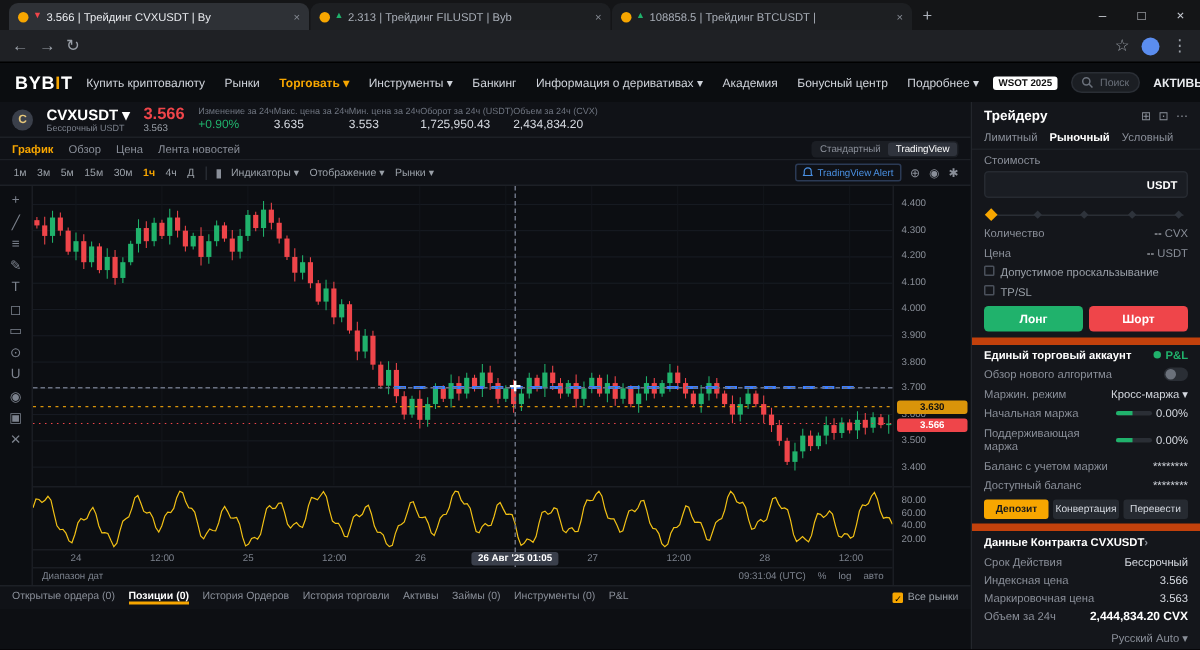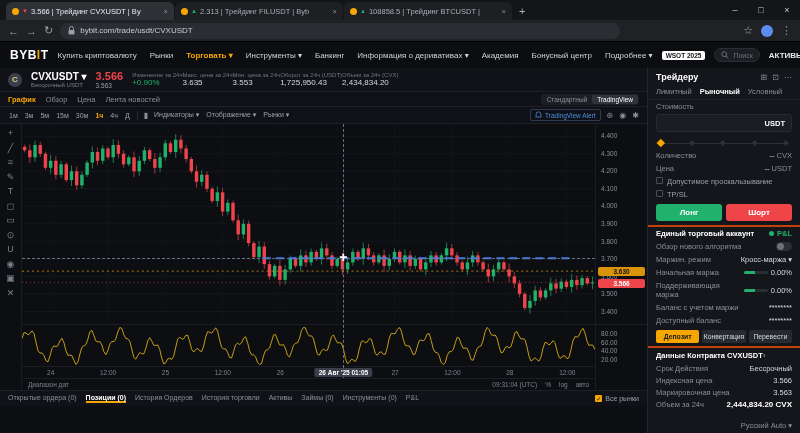--- a/index.html
+++ b/index.html
@@ -1,21 +1,21 @@
 <!DOCTYPE html>
 <html><head>
 <meta charset="utf-8">
 <style>
 *{margin:0;padding:0;box-sizing:border-box}
 html,body{background:#000;font-family:"Liberation Sans",sans-serif}
 .screen{position:relative;width:800px;height:433px;background:#0d0f13;color:#d5d9e0;font-size:9px;overflow:hidden}
 
 
 .tabstrip{height:20px;background:#141517;display:flex;align-items:flex-end;padding-left:6px}
-.btab{width:168px;height:18px;background:#1d1f22;color:#a7adb6;display:flex;align-items:center;gap:3px;padding:0 6px;border-radius:6px 6px 0 0;font-size:7.5px;margin-right:1px;overflow:hidden;white-space:nowrap}
+.btab{width:200px;height:18px;background:#1d1f22;color:#a7adb6;display:flex;align-items:center;gap:3px;padding:0 6px;border-radius:6px 6px 0 0;font-size:7.5px;margin-right:1px;overflow:hidden;white-space:nowrap}
 .btab.active{background:#2e3136;color:#e8eaee}
 .fav{width:7px;height:7px;border-radius:50%;background:#f7a600;flex:none}
 .arr{font-size:6px}.arr.down{color:#ef454a}.arr.up{color:#20b26c}
 .ttl{flex:1;overflow:hidden;text-overflow:ellipsis}
 .tclose{color:#8a8f98;flex:none}
 .newtab{color:#aeb3bc;font-size:11px;margin:0 0 3px 6px}
 .winctl{margin-left:auto;display:flex;height:20px}
 .winctl span{width:26px;display:flex;align-items:center;justify-content:center;color:#c6cad1;font-size:9px}
 .addrbar{height:22px;background:#1f2125;display:flex;align-items:center;gap:7px;padding:0 8px;border-bottom:1px solid #000}
 .navico{color:#9aa0a8;font-size:11px}
@@ -105,21 +105,21 @@
 .fld b{color:#fff;font-size:7.5px}
 .slider{margin:5px 11px 4px;position:relative;height:8px}
 .track{position:absolute;top:3.5px;left:0;right:0;height:1px;background:#2a2e35}
 .sdot{position:absolute;top:2.2px;width:3.6px;height:3.6px;background:#2e333b;transform:rotate(45deg)}
 .shandle{position:absolute;top:1.2px;left:-1px;width:5.6px;height:5.6px;background:#f7a600;transform:rotate(45deg);z-index:2}
 .cbrow{display:flex;align-items:flex-start;gap:4px;padding:2px 8px;color:#9aa0a8}
 .cb{width:7px;height:7px;border:1px solid #4a505b;border-radius:1px;flex:none}
 .btnrow{display:flex;gap:4px;padding:3px 8px 4px}
 .blong,.bshort{flex:1;text-align:center;padding:4px 0;border-radius:3px;font-weight:bold;color:#fff;font-size:8px}
 .blong{background:#20b26c}.bshort{background:#ef454a}
-.sect{border-top:2px solid #c2410c}
+.sect{border-top:5px solid #c2410c}
 .acctt{color:#fff;font-weight:bold;font-size:7.5px}
 .pnl{display:flex;align-items:center;gap:3px;color:#20b26c;font-weight:bold}
 .gdot{width:5px;height:5px;border-radius:50%;background:#20b26c}
 .toggle{width:16px;height:9px;background:#2a2e35;border-radius:5px;position:relative}
 .toggle::after{content:'';position:absolute;left:1px;top:1px;width:7px;height:7px;border-radius:50%;background:#6b717b}
 .pbarw{display:flex;align-items:center;gap:3px}
 .pbar{width:24px;height:3px;background:#2a2e35;border-radius:2px;overflow:hidden}
 .pbar i{display:block;height:100%;width:45%;background:#20b26c}
 .actrow{display:flex;gap:3px;padding:3px 8px}
 .act{flex:1;text-align:center;background:#262a31;color:#d5d9e0;border-radius:2px;padding:3px 0;font-size:6.8px}
@@ -160,27 +160,20 @@
       <span>–</span>
       <span>□</span>
       <span>×</span>
     </div>
   </div>
 
   <div class="addrbar">
     <span class="navico">←</span>
     <span class="navico">→</span>
     <span class="navico">↻</span>
-    <div class="urlpill">
-      <svg width="7" height="9" viewBox="0 0 7 9">
-          <path d="M1.5 4V2.5a2 2 0 0 1 4 0V4" fill="none" stroke="#9aa0a8"></path>
-          <rect x="0.5" y="4" width="6" height="4.5" rx="1" fill="#9aa0a8"></rect>
-        </svg>
-      <span>bybit.com/trade/usdt/CVXUSDT</span>
-    </div>
     <div class="addr-r">
       <span class="navico">☆</span>
       <span class="avatarg"></span>
       <span class="navico">⋮</span>
     </div>
   </div>
 
   <div class="bybitnav">
     <span class="logo"><span>BYB</span><span class="y">I</span><span>T</span></span>
     <div id="navitems">

